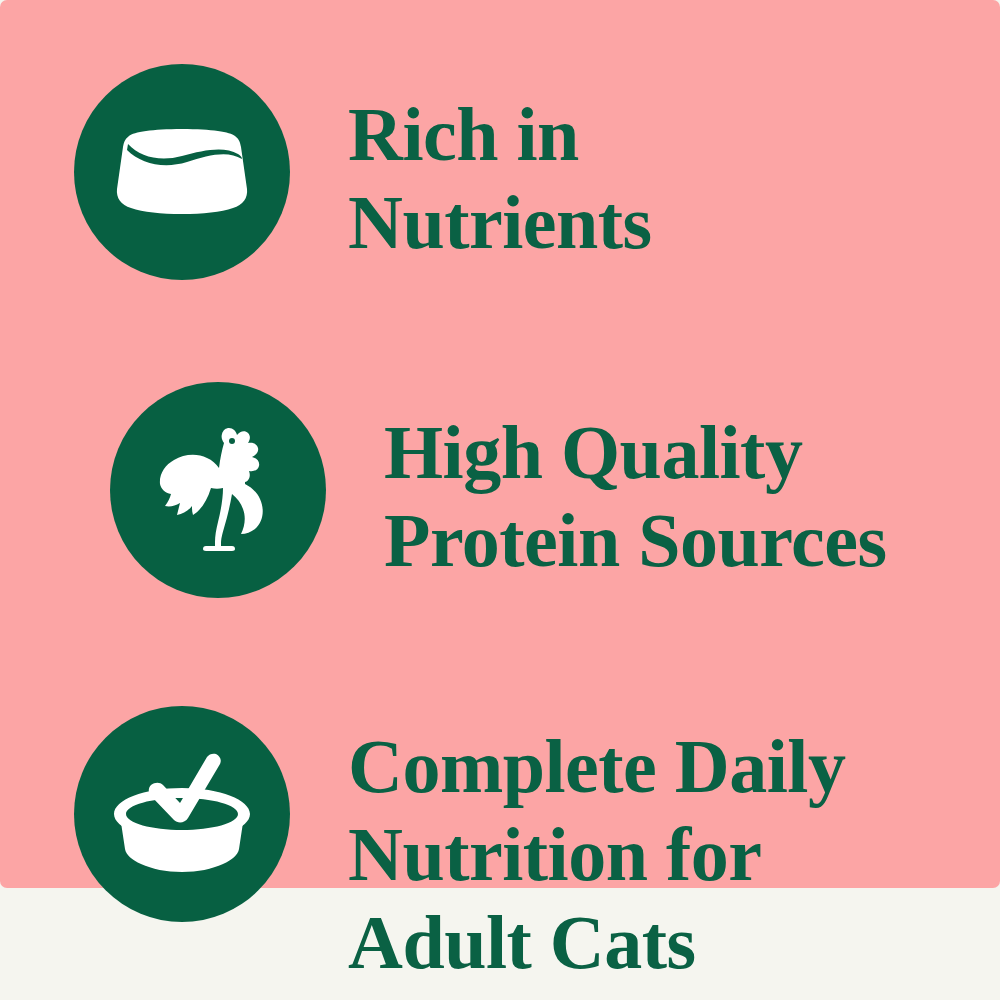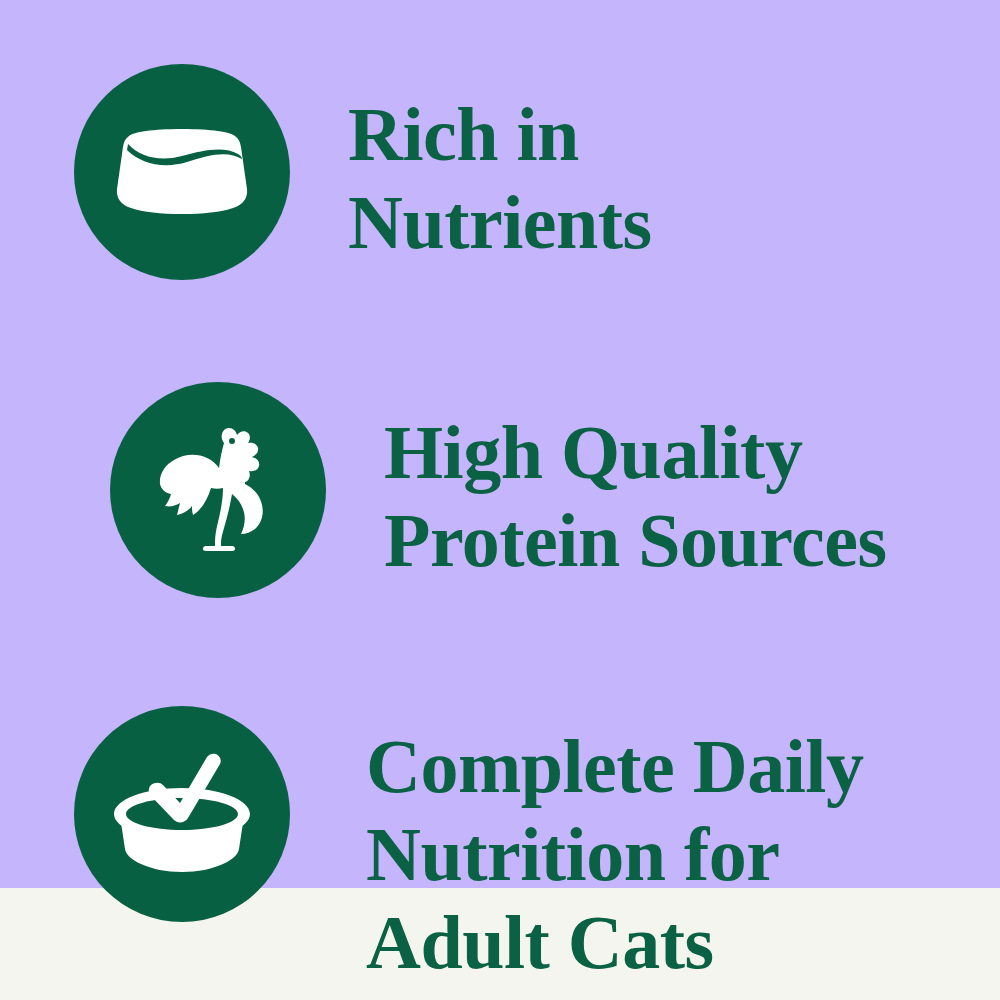--- a/index.html
+++ b/index.html
@@ -11,37 +11,38 @@
     height: 1000px;
     background: #f5f5ef;
     font-family: "Liberation Serif", "DejaVu Serif", serif;
     overflow: hidden;
   }
 
   #benefits-panel {
     position: relative;
     width: 1000px;
     height: 888px;
-    background: #c4b5fd;
+    background: #fca5a5;
     box-sizing: border-box;
+    border-radius: 7px;
   }
 
   .benefit-row {
     position: absolute;
     left: 0;
     width: 1000px;
     display: flex;
     flex-direction: row;
     align-items: flex-start;
   }
 
   
   #benefit-row-1 { top: 64px;  height: 230px; }
   #benefit-row-2 { top: 382px; height: 230px; margin-left: 36px; }
-  #benefit-row-3 { top: 706px; height: 230px; gap: 18px; }
+  #benefit-row-3 { top: 706px; height: 230px; }
 
   .icon-badge {
     position: relative;
     flex: 0 0 auto;
     width: 216px;
     height: 216px;
     margin-left: 74px;
     border-radius: 50%;
     background: #076042;
     display: flex;

